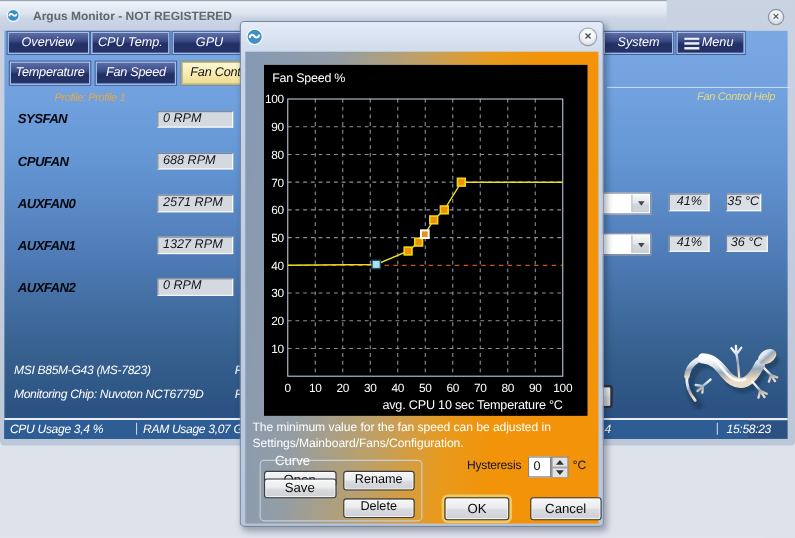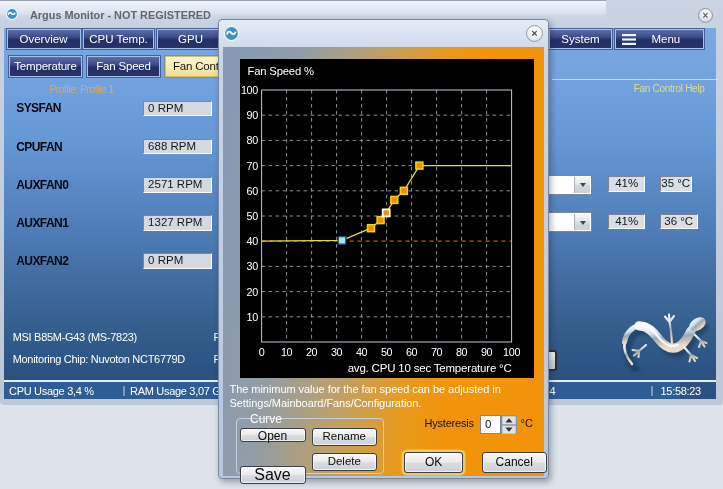--- a/index.html
+++ b/index.html
@@ -9,21 +9,21 @@
 
 
 #mainwin{left:0;top:0;width:723px;height:405px;
   background:linear-gradient(180deg,#c9d3e2 0%,#bcc7d8 100%);
   border-radius:0 0 4px 4px;}
 #titlebar{left:0;top:0;width:606px;height:28px;
   background:linear-gradient(180deg,#f0f4fa 0%,#dbe3ef 45%,#ccd6e7 55%,#c3cee0 100%);
   border-top:1px solid #99a2b1;}
 #title-text{left:30px;top:8px;font-size:10.9px;font-weight:bold;color:#63666b;white-space:nowrap;}
 #client{left:4px;top:28px;width:712px;height:371px;
-  background:linear-gradient(180deg,#7aa8e3 0%,#74a3e0 12%,#6698d6 30%,#4f7cb7 55%,#37618f 78%,#2b5282 93%,#2a5181 100%);}
+  background:linear-gradient(180deg,#7aa8e3 0%,#74a3e0 12%,#6698d6 30%,#4f7cb7 55%,#37618f 78%,#2b5282 93%,#2a5181 100%);font-style:italic;}
 
 
 .tab{height:20px;top:0.5px;font-size:11.5px;background:linear-gradient(180deg,#5d6ea6 0%,#3b4b87 40%,#222f66 55%,#283467 100%);
   border:1px solid #a7c0e8;color:#fff;text-align:center;line-height:18px;
   box-shadow:0 0 0 1px rgba(25,40,95,0.55);}
 .subtab{height:20.5px;top:28.2px;font-size:11.5px;letter-spacing:-0.2px;background:linear-gradient(180deg,#5d6ea6 0%,#3b4b87 40%,#222f66 55%,#283467 100%);
   border:1px solid #a7c0e8;color:#fff;text-align:center;line-height:18px;
   box-shadow:0 0 0 1px rgba(25,40,95,0.55);}
 .subtab.active{background:linear-gradient(180deg,#fdf6d2 0%,#f8ecb4 50%,#f0dd90 100%);
   color:#141414;border:1px solid #d2bf6a;box-shadow:0 0 0 1px rgba(140,120,55,0.45);}
@@ -101,21 +101,21 @@
       </svg>
       <div id="title-text">Argus Monitor - NOT REGISTERED</div>
       <div class="winclose" style="left:698px;top:7px;">×</div>
     </div>
     <div id="client">
 
       <div class="tab" style="left:2.5px;width:74px;">Overview</div>
       <div class="tab" style="left:79px;width:71px;">CPU Temp.</div>
       <div class="tab" style="left:152.5px;width:68px;">GPU</div>
       <div class="tab" style="left:545px;width:63px;">System</div>
-      <div class="tab" style="left:611px;width:89px;"><span style="position:static">&nbsp;&nbsp;&nbsp;&nbsp;Menu</span>
+      <div class="tab" style="left:611px;width:62px;"><span style="position:static">&nbsp;&nbsp;&nbsp;&nbsp;Menu</span>
         <svg style="left:6px;top:4px;" width="14" height="12" viewBox="0 0 14 12">
           <rect x="0" y="0" width="14" height="2.2" fill="#f0f4fa"></rect>
           <rect x="0" y="4.4" width="14" height="2.2" fill="#f0f4fa"></rect>
           <rect x="0" y="8.8" width="14" height="2.2" fill="#f0f4fa"></rect>
         </svg>
       </div>
 
       <div class="subtab" style="left:5px;width:73px;">Temperature</div>
       <div class="subtab" style="left:83px;width:73px;">Fan Speed</div>
       <div class="subtab active" style="left:160.5px;width:75px;">Fan Control</div>
@@ -270,21 +270,21 @@
           <rect x="98.2" y="177.6" width="7.6" height="7.6" fill="#9fe4f6" stroke="#27445c" stroke-width="1.3"></rect>
         </g>
       </svg>
 
       <div id="dlg-note">The minimum value for the fan speed can be adjusted in<br>Settings/Mainboard/Fans/Configuration.</div>
 
       <div id="curvebox"></div>
       <div id="curvelabel">Curve</div>
       <div class="btn" style="left:16.5px;top:380.7px;width:66px;height:14px;font-size:12px;line-height:15.5px;">Open</div>
       <div class="btn" style="left:89px;top:380.7px;width:64.5px;height:18.2px;font-size:11.5px;line-height:15.5px;">Rename</div>
-      <div class="btn" style="left:16.5px;top:419px;width:66px;height:18.2px;font-size:16px;line-height:15.5px;">Save</div>
+      <div class="btn" style="left:16.5px;top:388px;width:66px;height:18.2px;font-size:12px;line-height:15.5px;">Save</div>
       <div class="btn" style="left:89px;top:405.5px;width:64.5px;height:18.2px;font-size:11.5px;line-height:15.5px;">Delete</div>
 
       <div id="hyst-label">Hysteresis</div>
       <div id="hyst-box">0</div>
       <div id="hyst-spin">
         <svg width="14" height="18" viewBox="0 0 14 18" style="left:0;top:0;">
           <rect x="0" y="0" width="14" height="8.6" fill="#dfe3e8" stroke="#9aa2ad" stroke-width="0.8"></rect>
           <rect x="0" y="9.4" width="14" height="8.6" fill="#dfe3e8" stroke="#9aa2ad" stroke-width="0.8"></rect>
           <path d="M7 2.2 L10.6 6.6 L3.4 6.6 Z" fill="#333"></path>
           <path d="M7 15.8 L10.6 11.4 L3.4 11.4 Z" fill="#333"></path>

